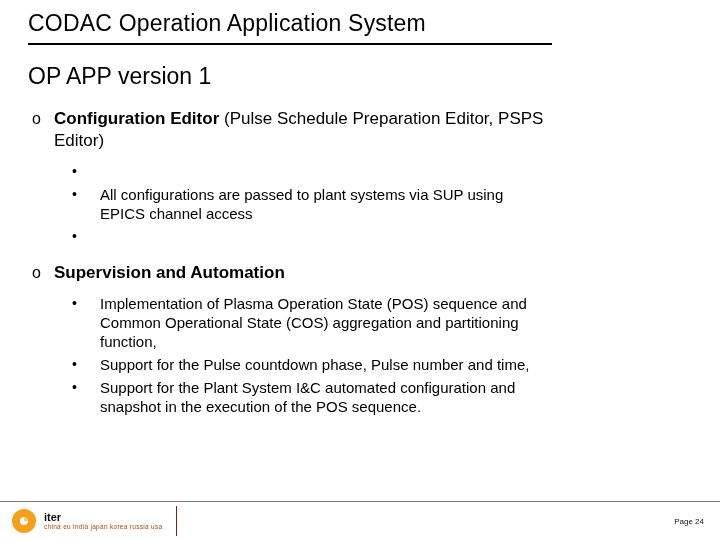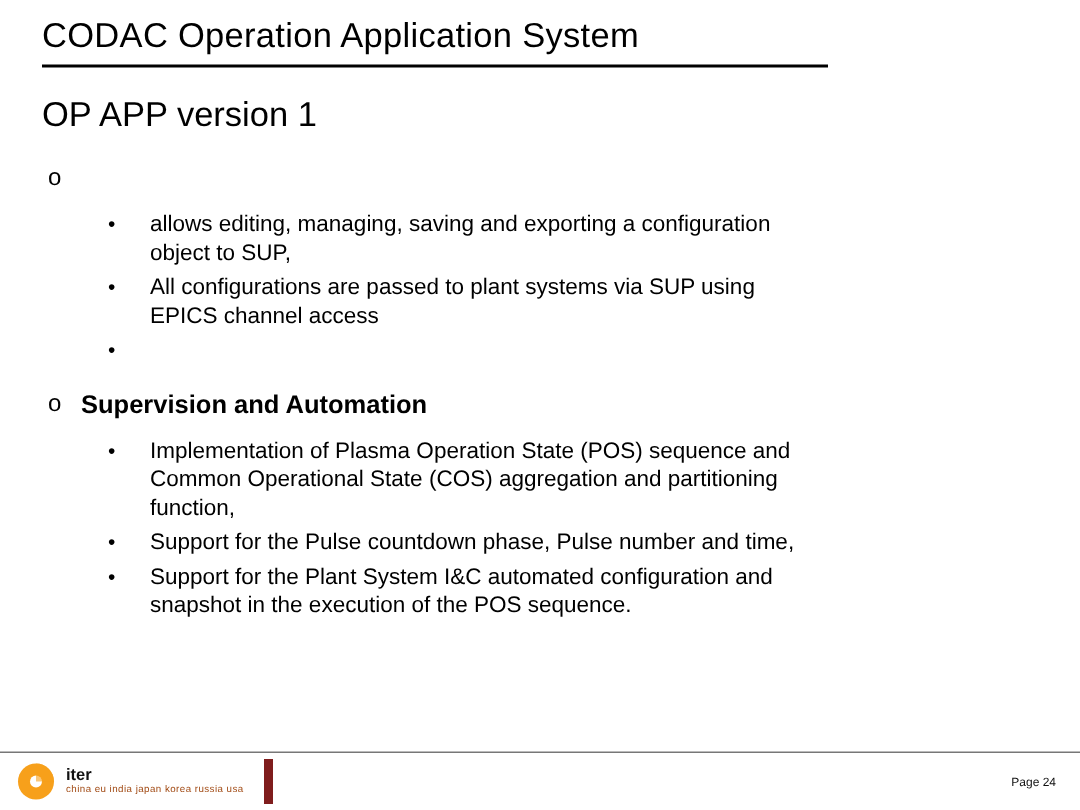--- a/index.html
+++ b/index.html
@@ -81,21 +81,21 @@
     display: flex;
     align-items: center;
     height: 38px;
     padding: 0 16px 0 10px;
   }
   .logo-area {
     display: flex;
     align-items: center;
     gap: 6px;
     padding-right: 14px;
-    border-right: 6px solid #7f1d1d;
+    border-right: 1px solid #7f1d1d;
     height: 30px;
   }
   .logo-text {
     font-size: 6.5px;
     color: #a14a14;
     letter-spacing: 0.3px;
     white-space: nowrap;
   }
   .foot-center {
     flex: 1;
@@ -120,25 +120,27 @@
 <div class="slide">
 
   <div class="title">CODAC Operation Application System</div>
 
   <div class="subtitle">OP APP version 1</div>
 
   <div class="body">
 
     <div class="section">
       <div class="section-marker">o</div>
+      <div class="section-title">
+        <span class="bold">Configuration Editor</span><span> (Pulse Schedule Preparation Editor, PSPS Editor)</span>
+      </div>
     </div>
     <div class="bullets">
       <div class="bullet">
         <div class="bullet-marker">•</div>
-        <div class="bullet-text">allows editing, managing, saving and exporting a configuration object to SUP,</div>
       </div>
       <div class="bullet">
         <div class="bullet-marker">•</div>
         <div class="bullet-text">All configurations are passed to plant systems via SUP using EPICS channel access</div>
       </div>
       <div class="bullet">
         <div class="bullet-marker">•</div>
       </div>
     </div>
 

